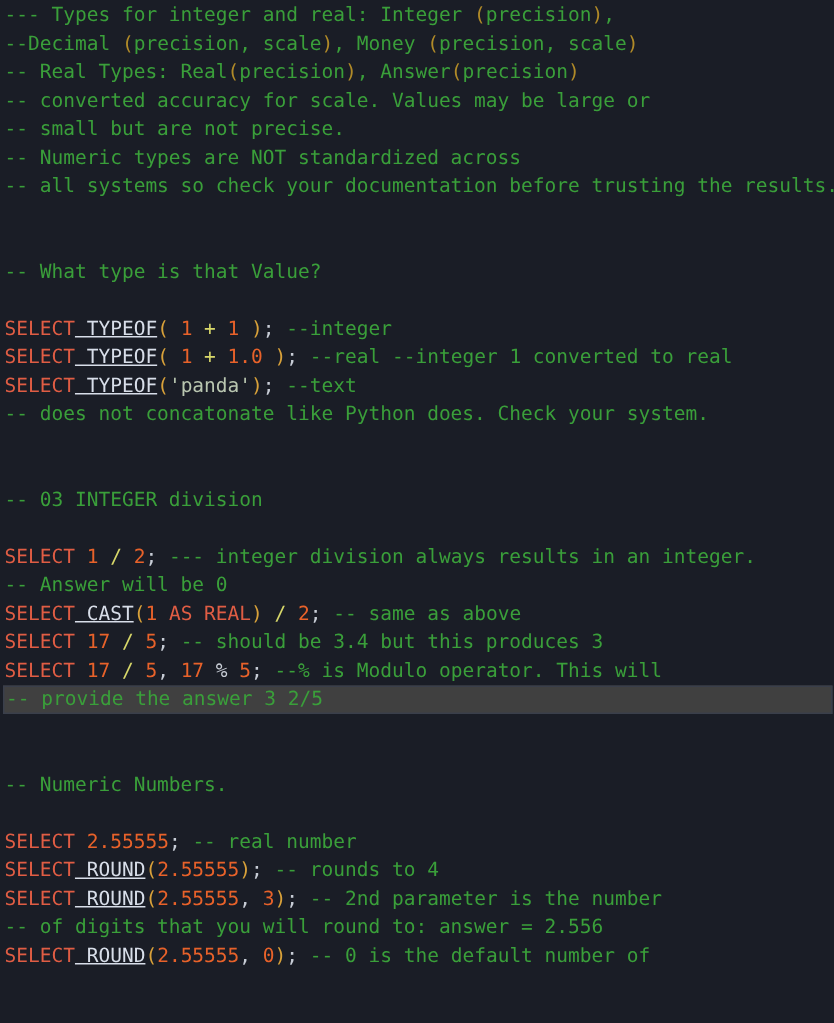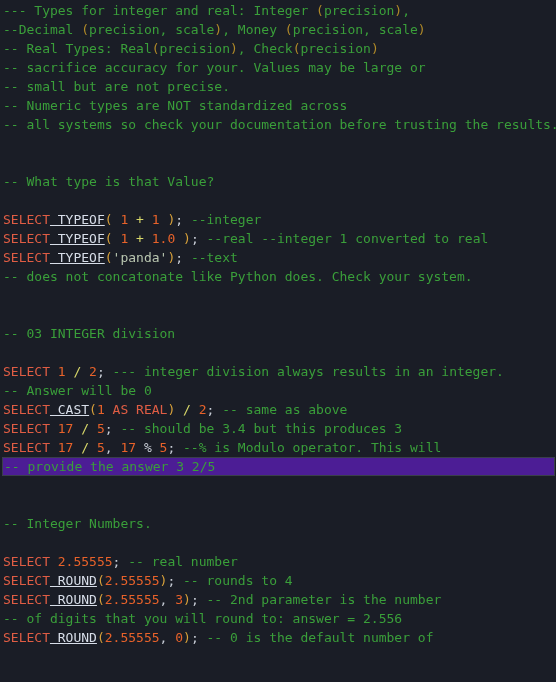--- a/index.html
+++ b/index.html
@@ -27,21 +27,21 @@
     font-size: 13px;
     white-space: pre;
     padding-left: 3px;
     letter-spacing: 0px;
     box-sizing: border-box;
   }
   .line.blank::after {
     content: "\00a0";
   }
   .line.active {
-    background: #4c1d95;
+    background: #404040;
     border-top: 1px solid #3a3f4b;
     border-bottom: 1px solid #3a3f4b;
     border-left: 1px solid #3a3f4b;
     border-right: 1px solid #3a3f4b;
     margin-left: 2px;
     margin-right: 1px;
     padding-left: 1px;
     height: 19px;
     line-height: 17px;
   }
@@ -56,22 +56,22 @@
   .str   { color: #b9c6b0; }
   .plain { color: #d8dee9; }
   .cmt-punc { color: #b08a28; }
 </style>
 </head>
 <body>
 
 <div id="editor">
     <div class="line"><span class="cmt">--- Types for integer and real: Integer </span><span class="cmt-punc">(</span><span class="cmt">precision</span><span class="cmt-punc">)</span><span class="cmt">,</span></div>
     <div class="line"><span class="cmt">--Decimal </span><span class="cmt-punc">(</span><span class="cmt">precision, scale</span><span class="cmt-punc">)</span><span class="cmt">, Money </span><span class="cmt-punc">(</span><span class="cmt">precision, scale</span><span class="cmt-punc">)</span></div>
-    <div class="line"><span class="cmt">-- Real Types: Real</span><span class="cmt-punc">(</span><span class="cmt">precision</span><span class="cmt-punc">)</span><span class="cmt">, Check</span><span class="cmt-punc">(</span><span class="cmt">precision</span><span class="cmt-punc">)</span></div>
-    <div class="line"><span class="cmt">-- sacrifice accuracy for your. Values may be large or</span></div>
+    <div class="line"><span class="cmt">-- Real Types: Real</span><span class="cmt-punc">(</span><span class="cmt">precision</span><span class="cmt-punc">)</span><span class="cmt">, Answer</span><span class="cmt-punc">(</span><span class="cmt">precision</span><span class="cmt-punc">)</span></div>
+    <div class="line"><span class="cmt">-- converted accuracy for scale. Values may be large or</span></div>
     <div class="line"><span class="cmt">-- small but are not precise.</span></div>
     <div class="line"><span class="cmt">-- Numeric types are NOT standardized across</span></div>
     <div class="line"><span class="cmt">-- all systems so check your documentation before trusting the results.</span></div>
     <div class="line blank"></div>
     <div class="line blank"></div>
     <div class="line"><span class="cmt">-- What type is that Value?</span></div>
     <div class="line blank"></div>
     <div class="line"><span class="kw">SELECT</span><span class="fn"> TYPEOF</span><span class="punc">(</span><span class="plain"> </span><span class="num">1</span><span class="plain"> </span><span class="op">+</span><span class="plain"> </span><span class="num">1</span><span class="plain"> </span><span class="punc">)</span><span class="semi">;</span><span class="plain"> </span><span class="cmt">--integer</span></div>
     <div class="line"><span class="kw">SELECT</span><span class="fn"> TYPEOF</span><span class="punc">(</span><span class="plain"> </span><span class="num">1</span><span class="plain"> </span><span class="op">+</span><span class="plain"> </span><span class="num">1.0</span><span class="plain"> </span><span class="punc">)</span><span class="semi">;</span><span class="plain"> </span><span class="cmt">--real --integer 1 converted to real</span></div>
     <div class="line"><span class="kw">SELECT</span><span class="fn"> TYPEOF</span><span class="punc">(</span><span class="str">'panda'</span><span class="punc">)</span><span class="semi">;</span><span class="plain"> </span><span class="cmt">--text</span></div>
@@ -81,20 +81,20 @@
     <div class="line"><span class="cmt">-- 03 INTEGER division</span></div>
     <div class="line blank"></div>
     <div class="line"><span class="kw">SELECT</span><span class="plain"> </span><span class="num">1</span><span class="plain"> </span><span class="op">/</span><span class="plain"> </span><span class="num">2</span><span class="semi">;</span><span class="plain"> </span><span class="cmt">--- integer division always results in an integer.</span></div>
     <div class="line"><span class="cmt">-- Answer will be 0</span></div>
     <div class="line"><span class="kw">SELECT</span><span class="fn"> CAST</span><span class="punc">(</span><span class="num">1</span><span class="plain"> </span><span class="kw">AS REAL</span><span class="punc">)</span><span class="plain"> </span><span class="op">/</span><span class="plain"> </span><span class="num">2</span><span class="semi">;</span><span class="plain"> </span><span class="cmt">-- same as above</span></div>
     <div class="line"><span class="kw">SELECT</span><span class="plain"> </span><span class="num">17</span><span class="plain"> </span><span class="op">/</span><span class="plain"> </span><span class="num">5</span><span class="semi">;</span><span class="plain"> </span><span class="cmt">-- should be 3.4 but this produces 3</span></div>
     <div class="line"><span class="kw">SELECT</span><span class="plain"> </span><span class="num">17</span><span class="plain"> </span><span class="op">/</span><span class="plain"> </span><span class="num">5</span><span class="semi">, </span><span class="num">17</span><span class="plain"> </span><span class="semi">%</span><span class="plain"> </span><span class="num">5</span><span class="semi">;</span><span class="plain"> </span><span class="cmt">--% is Modulo operator. This will</span></div>
     <div class="line active"><span class="cmt">-- provide the answer 3 2/5</span></div>
     <div class="line blank"></div>
     <div class="line blank"></div>
-    <div class="line"><span class="cmt">-- Integer Numbers.</span></div>
+    <div class="line"><span class="cmt">-- Numeric Numbers.</span></div>
     <div class="line blank"></div>
     <div class="line"><span class="kw">SELECT</span><span class="plain"> </span><span class="num">2.55555</span><span class="semi">;</span><span class="plain"> </span><span class="cmt">-- real number</span></div>
     <div class="line"><span class="kw">SELECT</span><span class="fn"> ROUND</span><span class="punc">(</span><span class="num">2.55555</span><span class="punc">)</span><span class="semi">;</span><span class="plain"> </span><span class="cmt">-- rounds to 4</span></div>
     <div class="line"><span class="kw">SELECT</span><span class="fn"> ROUND</span><span class="punc">(</span><span class="num">2.55555</span><span class="semi">, </span><span class="num">3</span><span class="punc">)</span><span class="semi">;</span><span class="plain"> </span><span class="cmt">-- 2nd parameter is the number</span></div>
     <div class="line"><span class="cmt">-- of digits that you will round to: answer = 2.556</span></div>
     <div class="line"><span class="kw">SELECT</span><span class="fn"> ROUND</span><span class="punc">(</span><span class="num">2.55555</span><span class="semi">, </span><span class="num">0</span><span class="punc">)</span><span class="semi">;</span><span class="plain"> </span><span class="cmt">-- 0 is the default number of</span></div>
   </div>
 
 </body></html>

